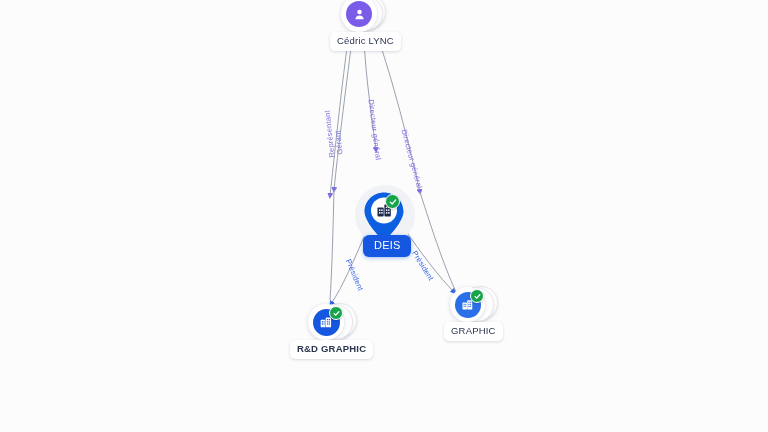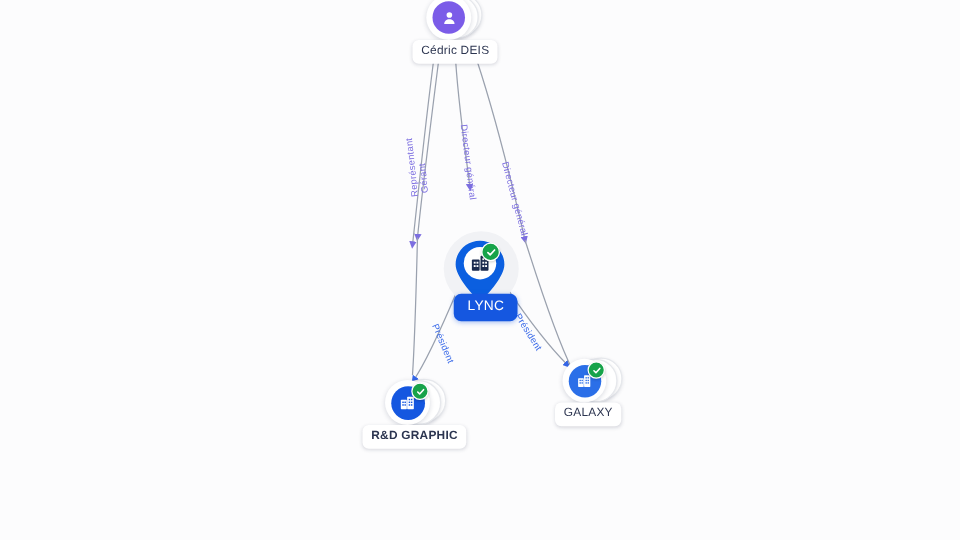--- a/index.html
+++ b/index.html
@@ -162,21 +162,21 @@
     <div class="stack-circle" style="left:352px; top:-5px; width:32px; height:32px;"></div>
     <div class="stack-circle" style="left:348px; top:-4px; width:33px; height:33px;"></div>
     <div class="node-disc" style="left:341px; top:-4px; width:36px; height:36px;">
       <div class="inner-circle" style="width:26px; height:26px; background:#7b5ce8;">
         <svg width="15" height="15" viewBox="0 0 24 24">
           <circle cx="12" cy="8" r="3.6" fill="#ffffff"></circle>
           <path d="M5.4 19.4c0-3.7 3-6 6.6-6s6.6 2.3 6.6 6z" fill="#ffffff"></path>
         </svg>
       </div>
     </div>
-    <div class="node-label label-plain" style="left:330px; top:32px;">Cédric DEIS</div>
+    <div class="node-label label-plain" style="left:330px; top:32px;">Cédric LYNC</div>
   </div>
 
   <div class="node" style="left:0; top:0;">
     <div class="focus-halo" style="left:355px; top:185px; width:60px; height:60px;"></div>
 
     <div class="pin-wrap" style="left:363px; top:191px;">
       <svg width="42" height="50" viewBox="0 0 42 50">
         <path d="M21 1.5c-10.8 0-19.5 8.5-19.5 19 0 9.6 13.2 23.6 17.8 28.1a2.4 2.4 0 0 0 3.4 0C27.3 44.1 40.5 30.1 40.5 20.5c0-10.5-8.7-19-19.5-19z" fill="#0b5fe0"></path>
         <circle cx="21" cy="19.5" r="13" fill="#ffffff"></circle>
         <g>
@@ -195,21 +195,21 @@
         </g>
       </svg>
     </div>
 
     <div class="badge-check" style="left:385px; top:194px; width:13px; height:13px;">
       <svg width="8" height="8" viewBox="0 0 12 12">
         <path d="M2 6.2 L4.7 8.9 L10 3" stroke="#ffffff" stroke-width="2" fill="none" stroke-linecap="round" stroke-linejoin="round"></path>
       </svg>
     </div>
 
-    <div class="node-label label-selected" style="left:363px; top:235px;">LYNC</div>
+    <div class="node-label label-selected" style="left:363px; top:235px;">DEIS</div>
   </div>
 
   <div class="node" style="left:0; top:0;">
     <div class="stack-circle" style="left:322px; top:303px; width:33px; height:33px;"></div>
     <div class="stack-circle" style="left:317px; top:304px; width:34px; height:34px;"></div>
     <div class="node-disc" style="left:308px; top:304px; width:36px; height:36px;">
       <div class="inner-circle" style="width:27px; height:27px; background:#1557e0;">
         <svg width="16" height="16" viewBox="0 0 30 30">
           <rect x="5" y="11" width="9" height="14" rx="1" fill="#ffffff"></rect>
           <rect x="14.5" y="6.5" width="10" height="18.5" rx="1" fill="#ffffff"></rect>
@@ -253,16 +253,16 @@
           <rect x="16.8" y="17.6" width="2.2" height="2.2" fill="#2b6fe8"></rect>
           <rect x="20.1" y="17.6" width="2.2" height="2.2" fill="#2b6fe8"></rect>
         </svg>
       </div>
     </div>
     <div class="badge-check" style="left:470px; top:289px; width:12px; height:12px;">
       <svg width="7" height="7" viewBox="0 0 12 12">
         <path d="M2 6.2 L4.7 8.9 L10 3" stroke="#ffffff" stroke-width="2.2" fill="none" stroke-linecap="round" stroke-linejoin="round"></path>
       </svg>
     </div>
-    <div class="node-label label-plain" style="left:444px; top:322px;">GALAXY</div>
+    <div class="node-label label-plain" style="left:444px; top:322px;">GRAPHIC</div>
   </div>
 
 </div>
 
 </body></html>

